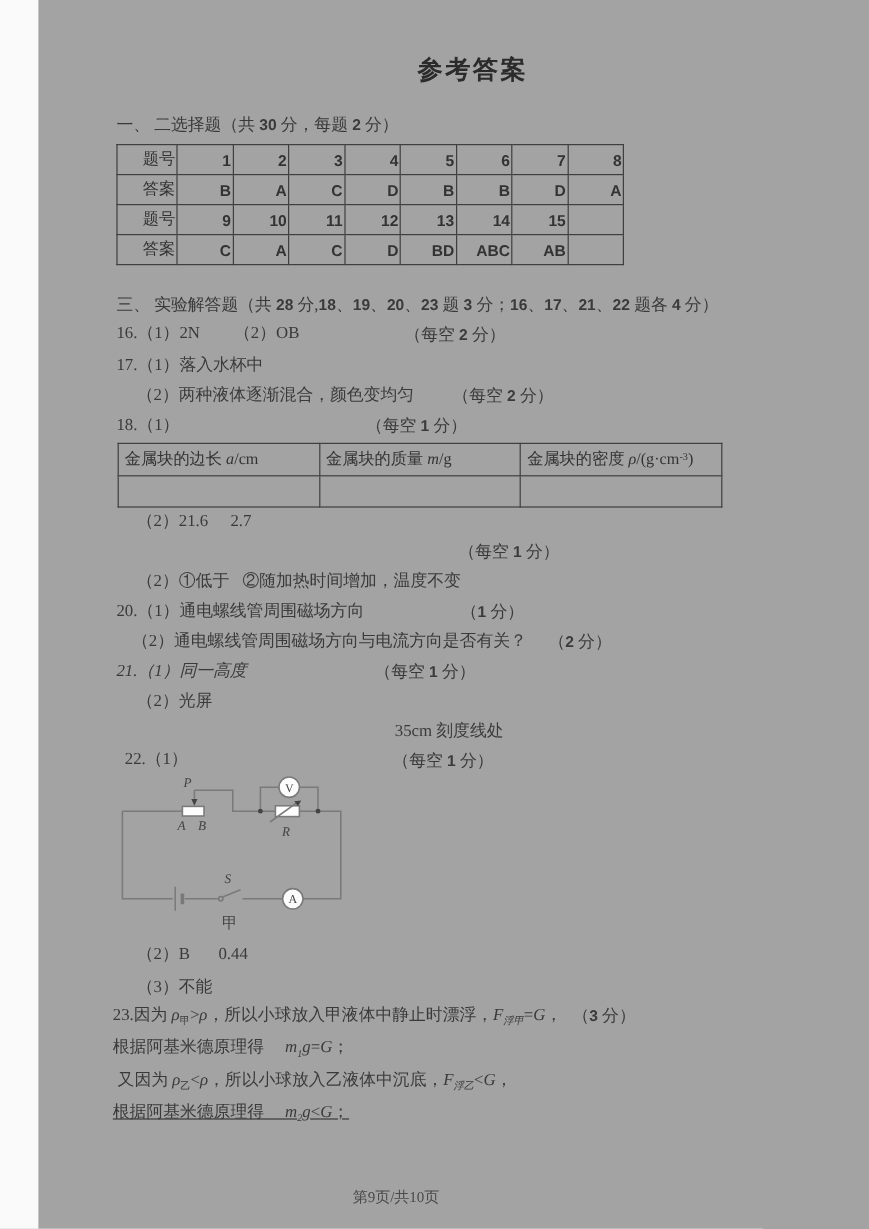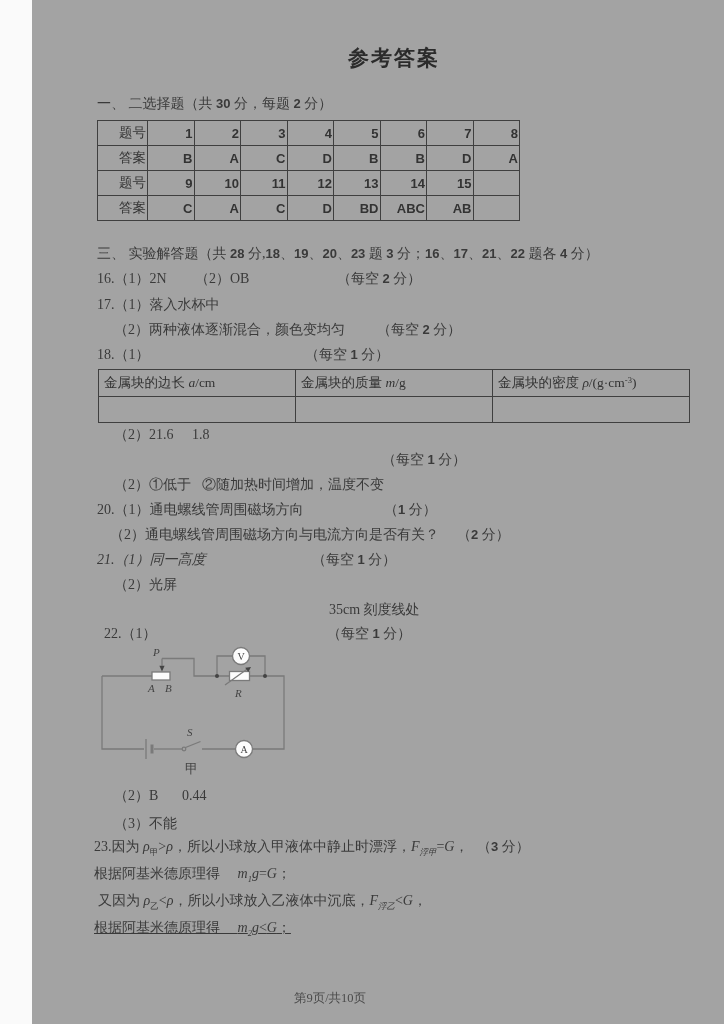--- a/index.html
+++ b/index.html
@@ -13,21 +13,21 @@
   .i{font-style:italic;}
   .sub{font-size:8.5px;vertical-align:-3.5px;}
   .sup{font-size:8.5px;vertical-align:4px;}
   
   table{border-collapse:collapse;}
   .t1{position:absolute;left:65px;top:120px;}
   .t1 td{border:1.5px solid #3f3f3f;height:22px;text-align:right;
          font-family:"Liberation Sans","DejaVu Sans",sans-serif;font-weight:600;font-size:13px;color:#333;}
   .t1 td:first-child{font-family:"Liberation Serif","DejaVu Serif",serif;font-weight:400;font-size:13.5px;}
   
-  .t2{position:absolute;left:66px;top:369px;table-layout:fixed;width:592px;}
+  .t2{position:absolute;left:66px;top:369px;table-layout:fixed;width:504px;}
   .t2 td{border:1.6px solid #3f3f3f;font-size:13.5px;font-weight:400;color:#333;
          text-align:left;padding:2px 5px;height:22px;vertical-align:middle;}
   .t2 tr.empty td{height:21px;}
   .footer{position:absolute;top:990px;left:0;width:596px;text-align:center;
           font-size:12.5px;color:#4a4a4a;}
   .circuit{position:absolute;left:60px;top:646px;}
   .circuit text{font-family:"Liberation Serif","DejaVu Serif",serif;fill:#444;}
 </style>
 </head>
 <body>
@@ -113,21 +113,21 @@
       </tr>
       <tr class="empty">
         <td></td>
         <td></td>
         <td></td>
       </tr>
     </tbody>
   </table>
 
   <div class="ln" style="left:82px;top:426px;">（2）21.6</div>
-  <div class="ln" style="left:160px;top:426px;">1.8</div>
+  <div class="ln" style="left:160px;top:426px;">2.7</div>
 
   <div class="ln" style="left:350px;top:451px;"><span>（每空 </span><span class="b">1</span><span> 分）</span></div>
   <div class="ln" style="left:82px;top:476px;">（2）①低于</div>
   <div class="ln" style="left:170px;top:476px;">②随加热时间增加，温度不变</div>
 
   <div class="ln" style="left:65px;top:501px;">20.（1）通电螺线管周围磁场方向</div>
   <div class="ln" style="left:352px;top:501px;"><span>（</span><span class="b">1</span><span> 分）</span></div>
   <div class="ln" style="left:78px;top:526px;">（2）通电螺线管周围磁场方向与电流方向是否有关？</div>
   <div class="ln" style="left:425px;top:526px;"><span>（</span><span class="b">2</span><span> 分）</span></div>
 

